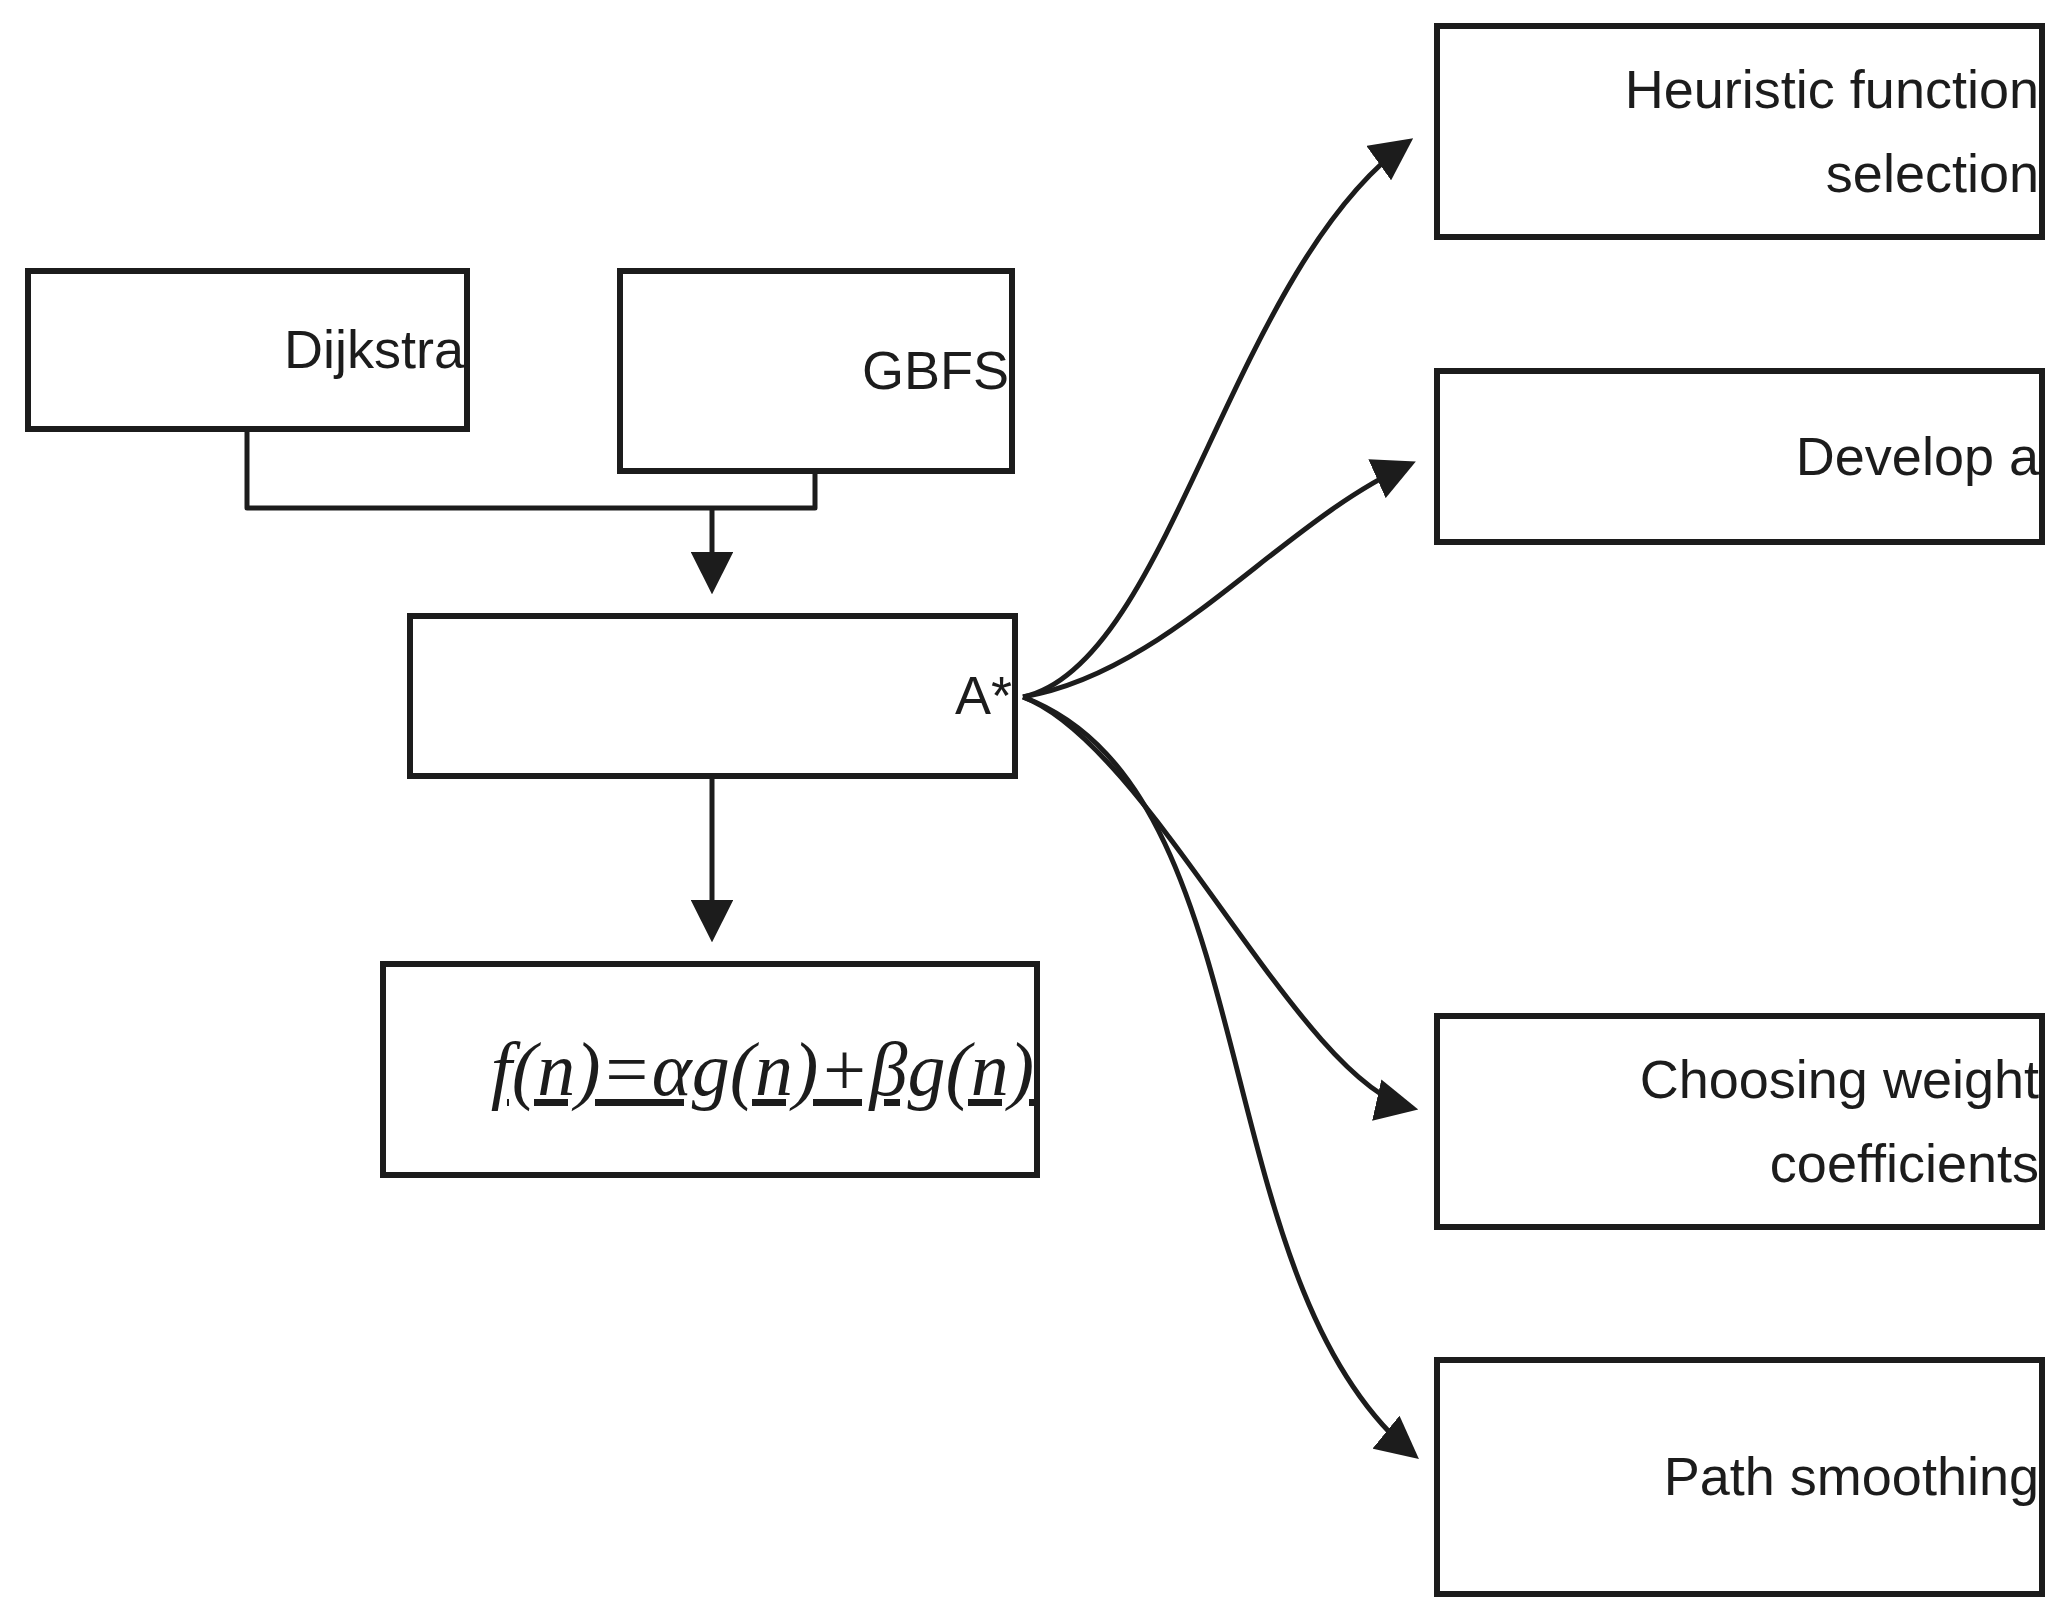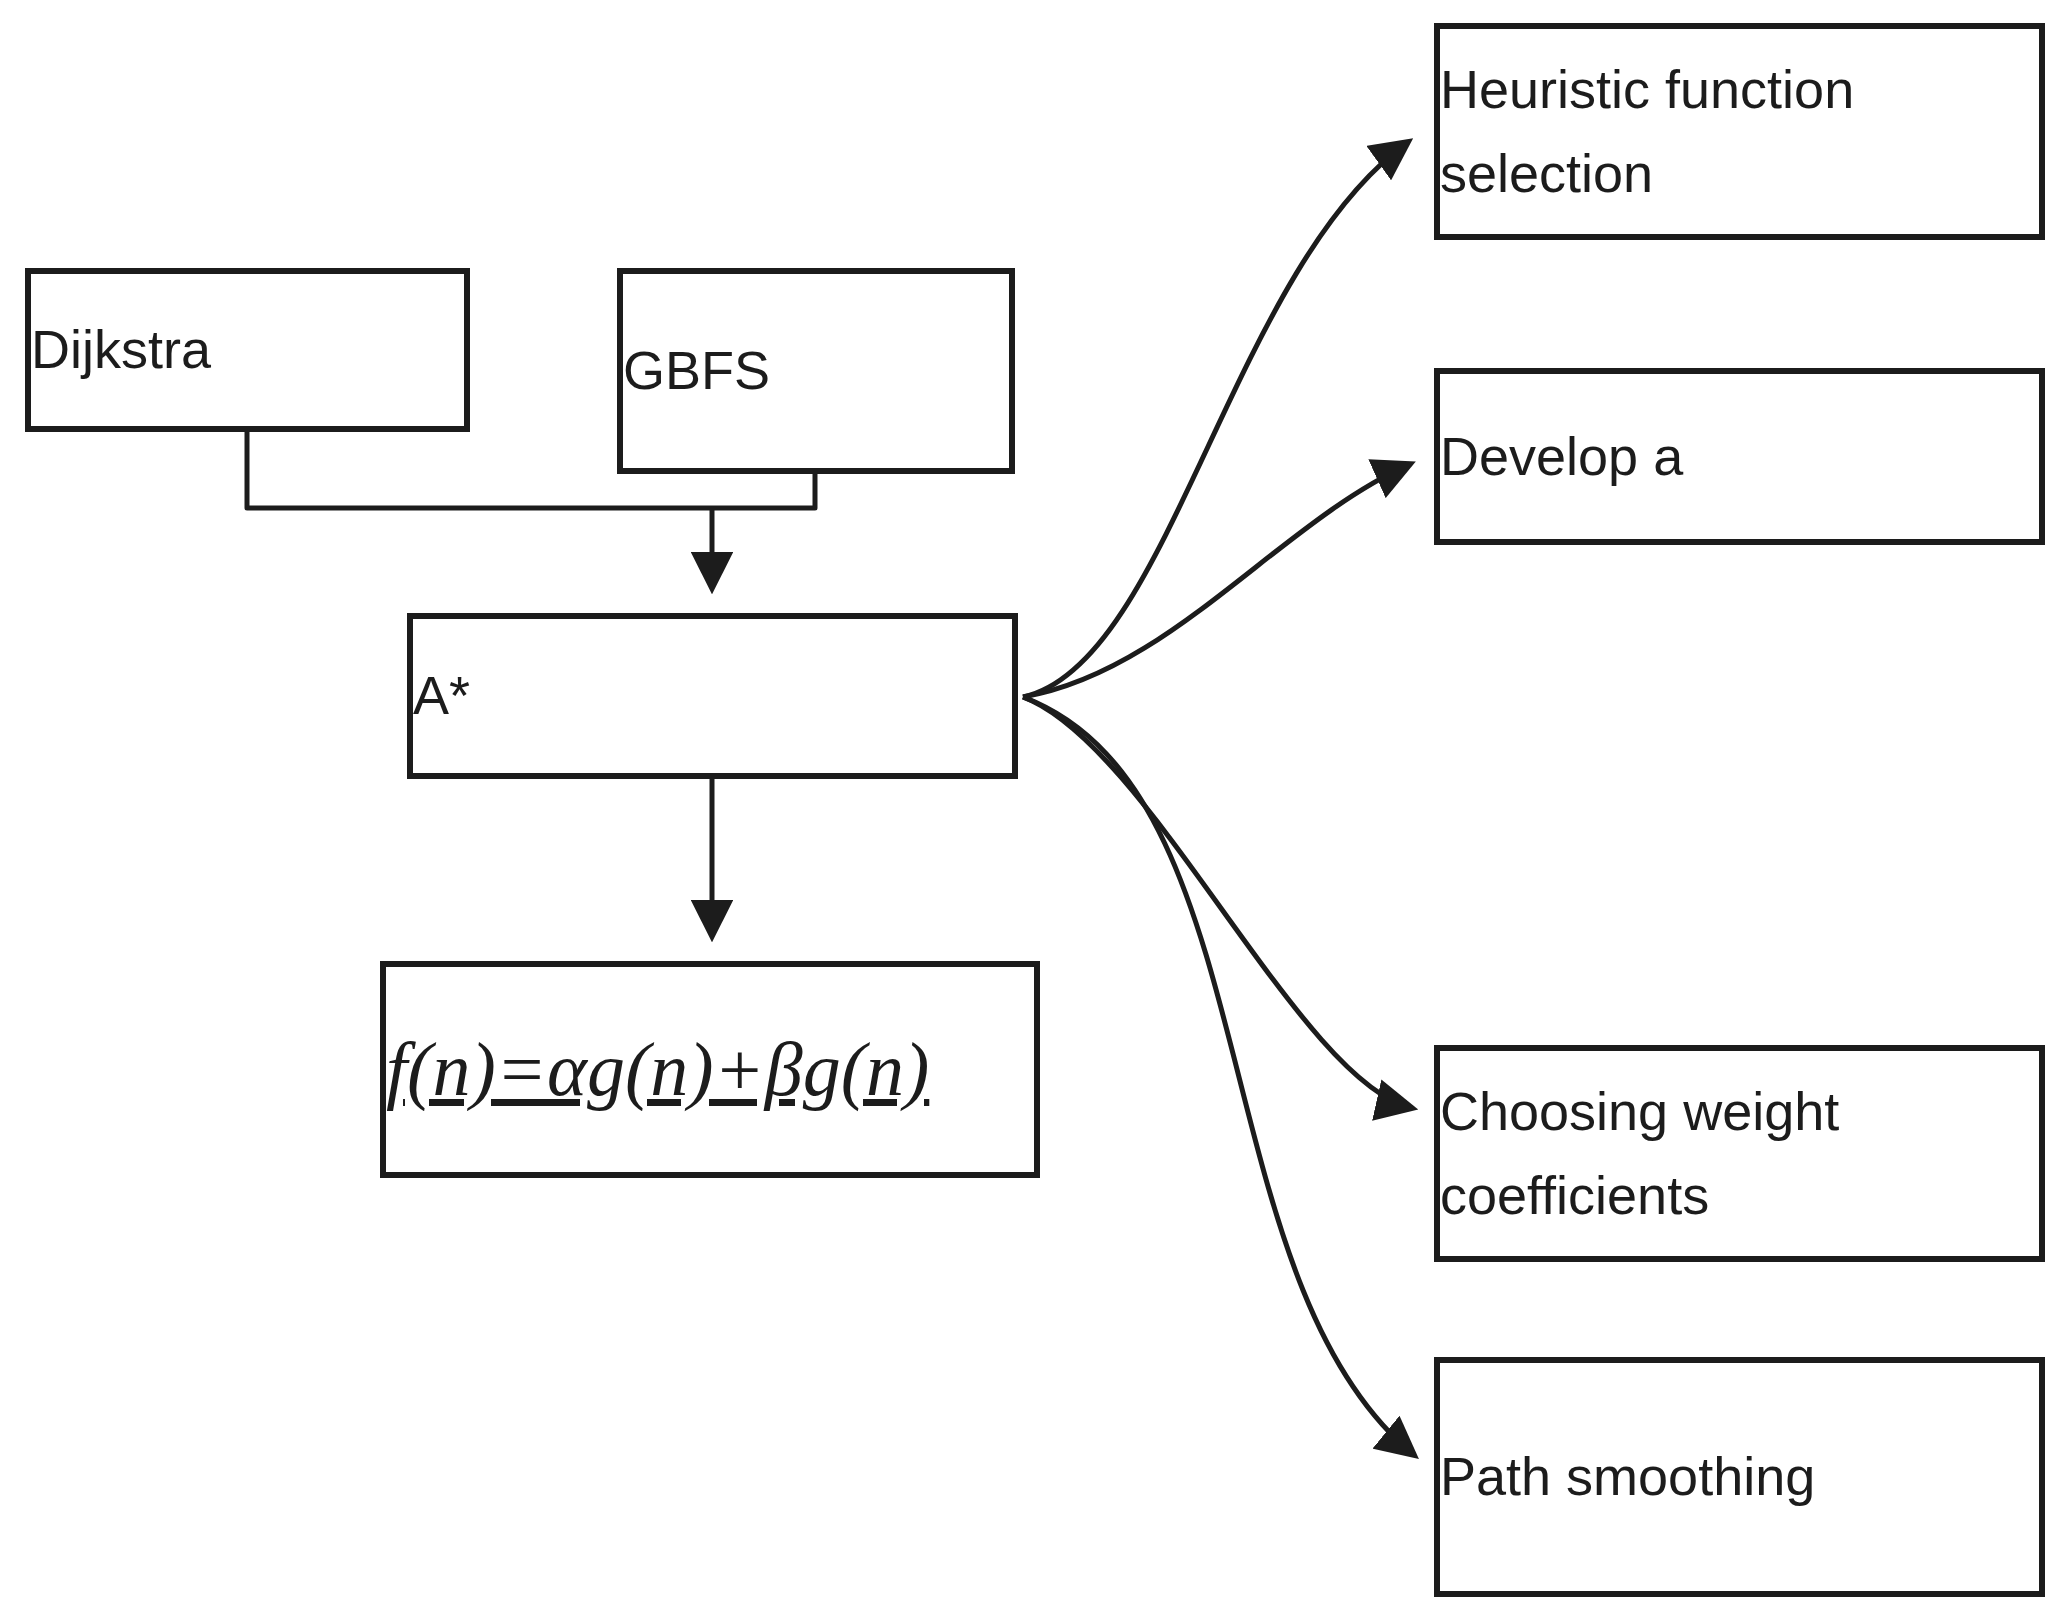--- a/index.html
+++ b/index.html
@@ -23,39 +23,39 @@
     width: 2064px;
     height: 1605px;
   }
   .box {
     position: absolute;
     box-sizing: border-box;
     border: 6px solid #1c1c1c;
     background: #ffffff;
     display: flex;
     flex-direction: column;
-    align-items: flex-start;
+    align-items: flex-end;
     justify-content: center;
     text-align: center;
     line-height: 1.55;
     font-size: 54px;
     letter-spacing: 0px;
   }
   .box span { display: block; white-space: nowrap; }
 
   .box-dijkstra { left: 25px;  top: 268px;  width: 445px; height: 164px; }
   .box-gbfs     { left: 617px; top: 268px;  width: 398px; height: 206px; }
   .box-astar    { left: 407px; top: 613px;  width: 611px; height: 166px; }
   .box-formula  { left: 380px; top: 961px;  width: 660px; height: 217px;
                   font-family: "Liberation Serif", serif;
                   font-style: italic; font-size: 76px; text-decoration: underline; }
   .box-heuristic    { left: 1434px; top: 23px;   width: 611px; height: 217px; }
   .box-strategy     { left: 1434px; top: 368px;  width: 611px; height: 177px; overflow: visible; }
   .box-neighborhood { left: 1434px; top: 663px;  width: 611px; height: 215px; }
-  .box-weights      { left: 1434px; top: 1045px; width: 611px; height: 217px; }
+  .box-weights      { left: 1434px; top: 1013px; width: 611px; height: 217px; }
   .box-smoothing    { left: 1434px; top: 1357px; width: 611px; height: 240px; }
 </style>
 </head>
 <body>
 
 <div class="canvas">
 
   <svg class="connector-layer" width="2064" height="1605" viewBox="0 0 2064 1605" fill="none" stroke="#1c1c1c" stroke-width="5">
     <defs>
       <marker id="arrow" viewBox="0 0 10 10" refX="8.5" refY="5" markerWidth="8.5" markerHeight="8.5" orient="auto-start-reverse">

